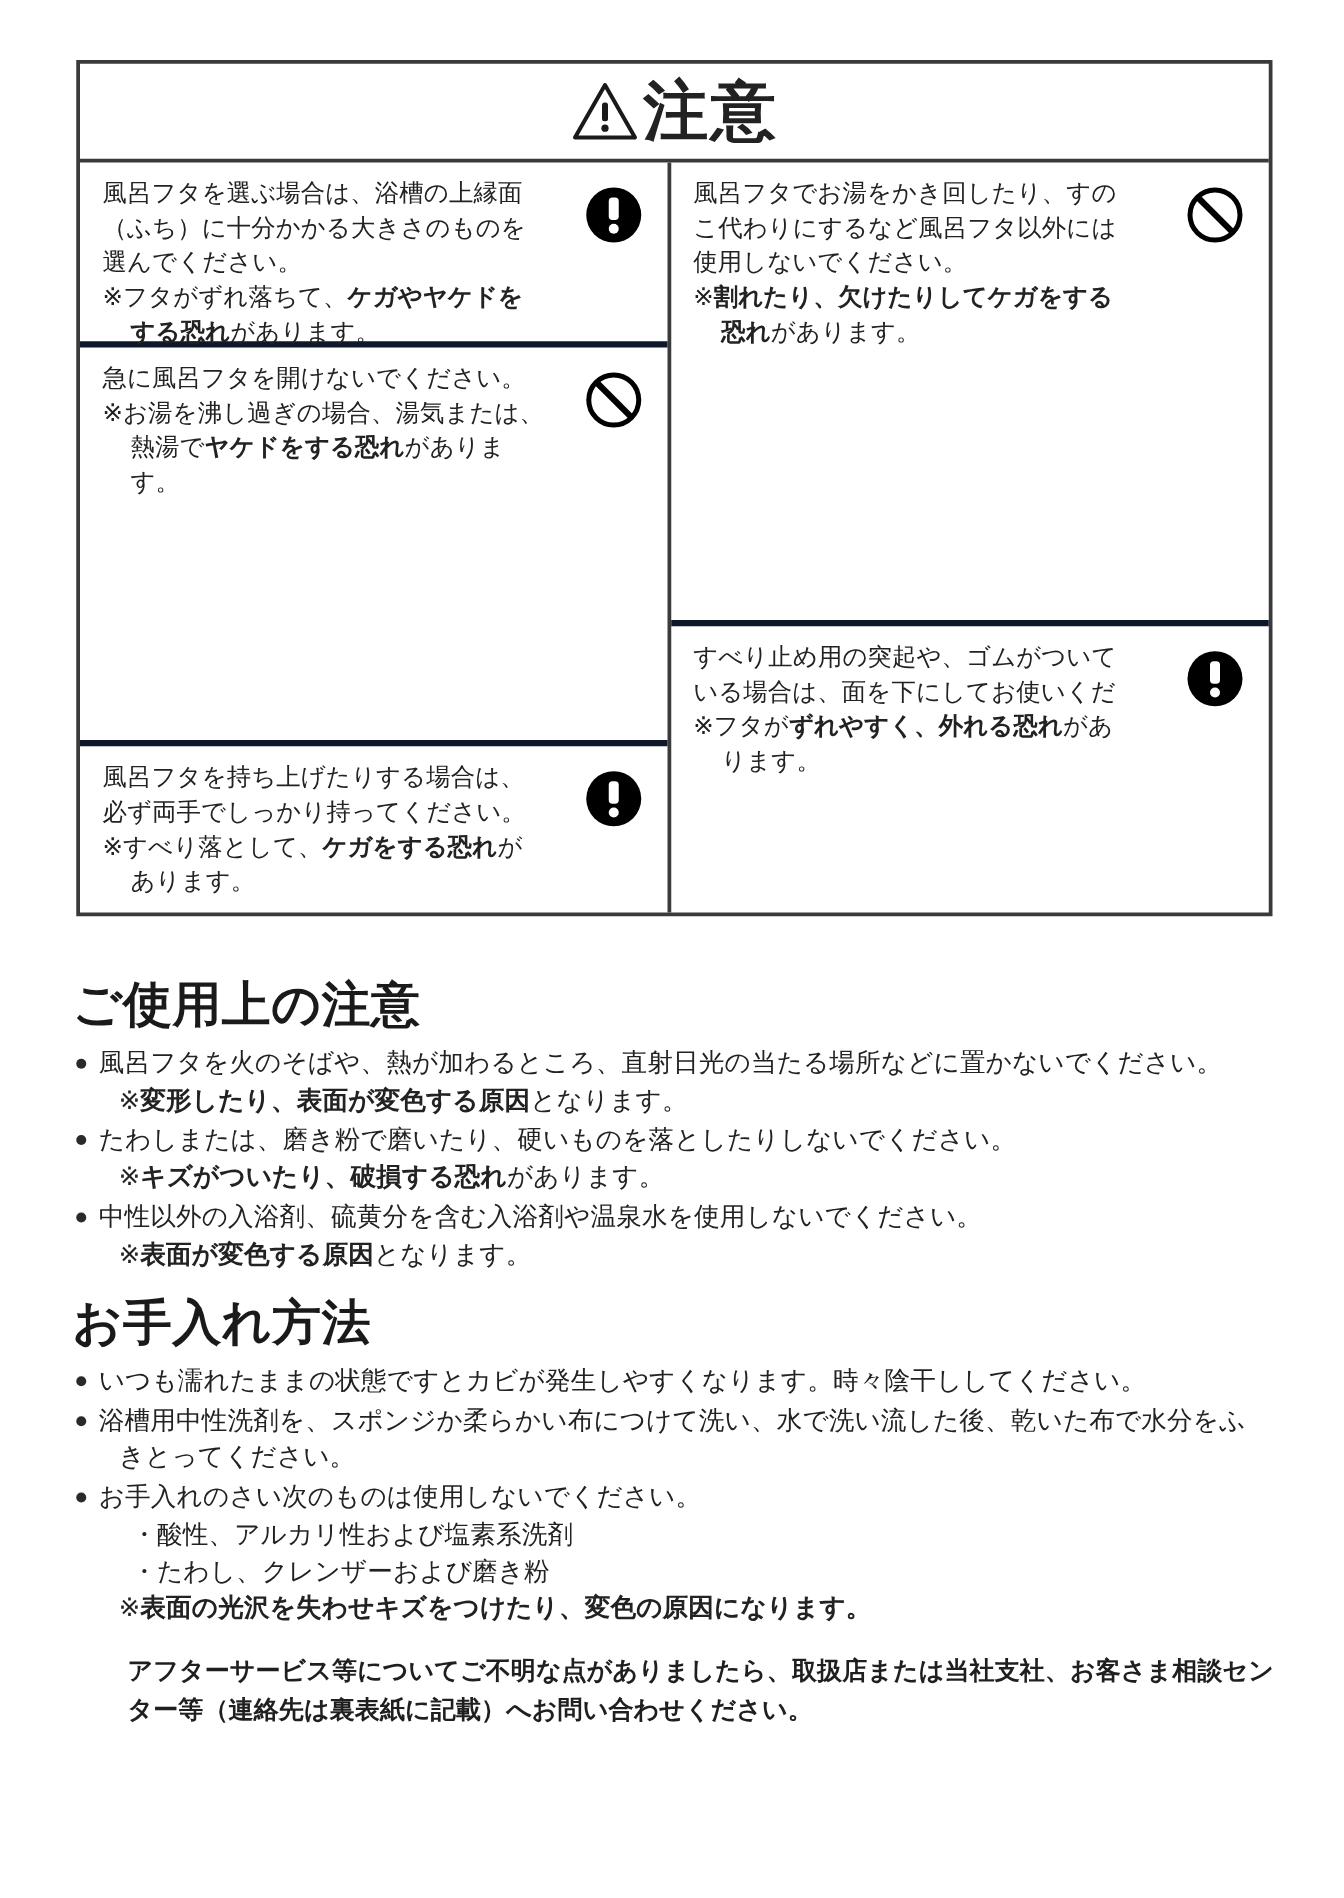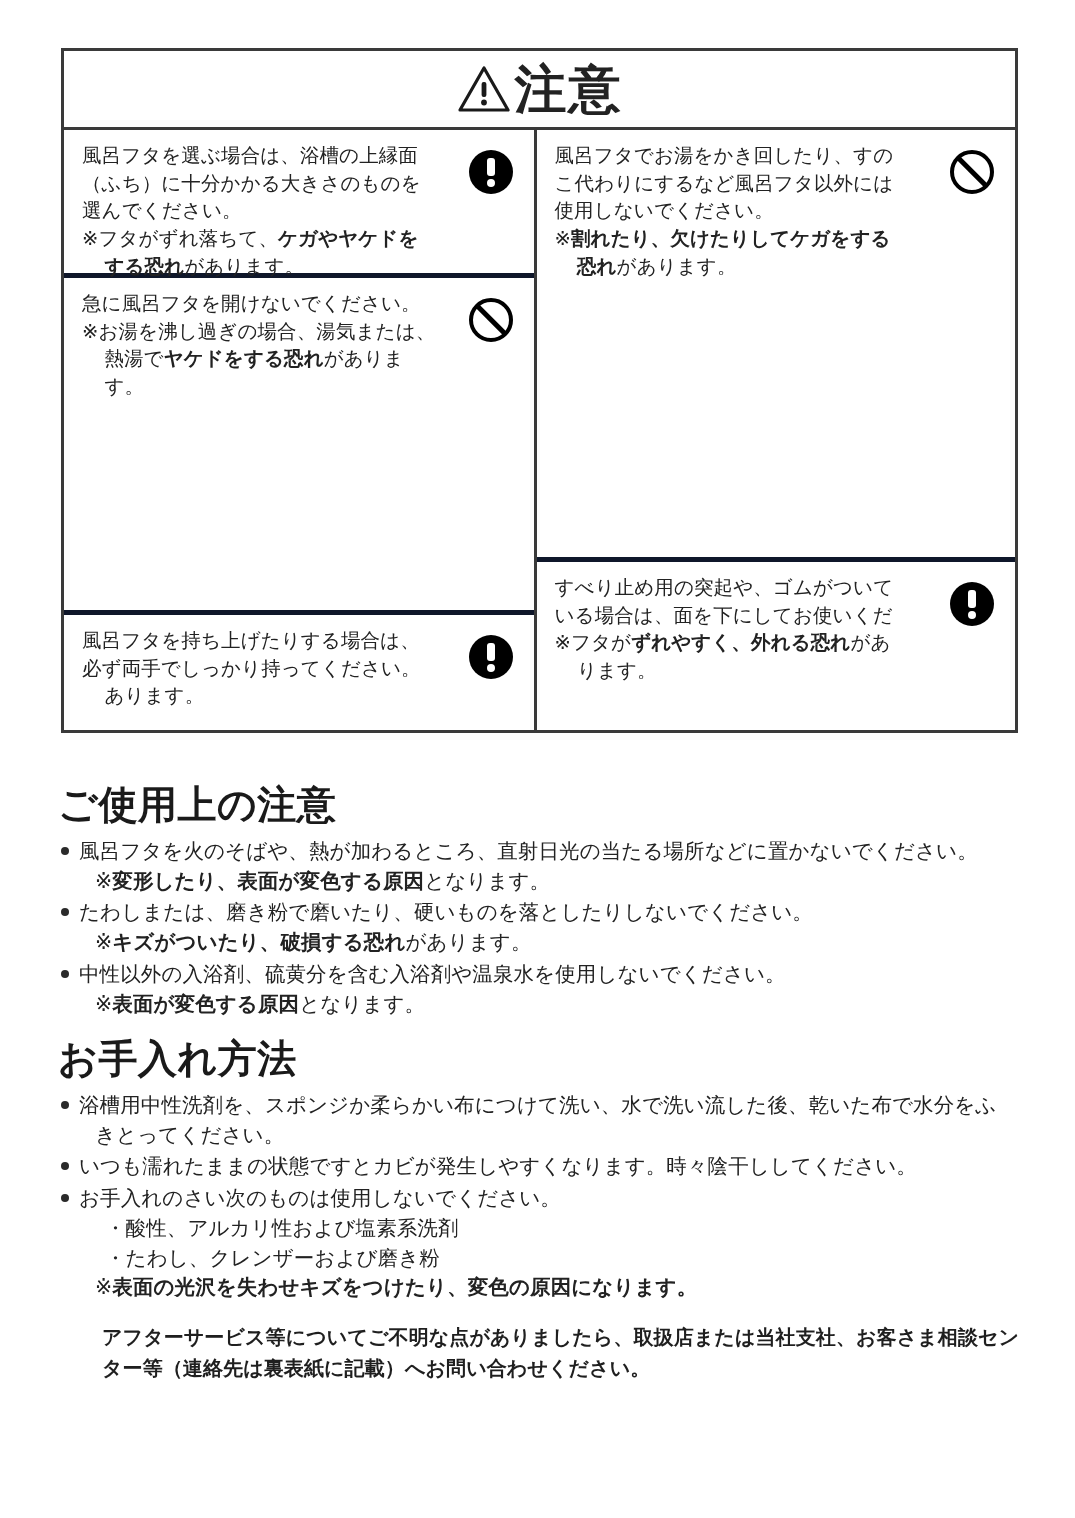--- a/index.html
+++ b/index.html
@@ -124,33 +124,34 @@
           <div class="illus">
             
           </div>
         </div>
 
         <div class="cell" style="flex:1;">
           <div class="cell-inner">
             <div class="cell-text">
               <p>風呂フタを持ち上げたりする場合は、</p>
               <p>必ず両手でしっかり持ってください。</p>
+              <p><span>※すべり落として、</span><b>ケガをする恐れ</b><span>が</span></p>
               <p class="ind">あります。</p>
             </div>
             <div class="icon-slot">
               <div class="ic-excl"></div>
             </div>
           </div>
         </div>
 
       </div>
 
       <div class="col col-right">
 
-        <div class="cell divider-b" style="height:432px;">
+        <div class="cell divider-b" style="height:371px;">
           <div class="cell-inner" style="padding-bottom:0;">
             <div class="cell-text">
               <p>風呂フタでお湯をかき回したり、すの</p>
               <p>こ代わりにするなど風呂フタ以外には</p>
               <p>使用しないでください。</p>
               <p><span>※</span><b>割れたり、欠けたりしてケガをする</b></p>
               <p class="ind"><b>恐れ</b><span>があります。</span></p>
             </div>
             <div class="icon-slot">
               <div class="ic-ban"></div>
@@ -194,25 +195,25 @@
         <div class="ln">中性以外の入浴剤、硫黄分を含む入浴剤や温泉水を使用しないでください。</div>
         <div class="ln sub"><span>※</span><b>表面が変色する原因</b><span>となります。</span></div>
       </li>
     </ul>
   </div>
 
   <div class="sec" style="top:1012px;">
     <h2 class="sec-title">お手入れ方法</h2>
     <ul class="blist">
       <li>
+        <div class="ln">いつも濡れたままの状態ですとカビが発生しやすくなります。時々陰干ししてください。</div>
+      </li>
+      <li>
         <div class="ln">浴槽用中性洗剤を、スポンジか柔らかい布につけて洗い、水で洗い流した後、乾いた布で水分をふ</div>
         <div class="ln sub">きとってください。</div>
-      </li>
-      <li>
-        <div class="ln">いつも濡れたままの状態ですとカビが発生しやすくなります。時々陰干ししてください。</div>
       </li>
       <li>
         <div class="ln">お手入れのさい次のものは使用しないでください。</div>
         <div class="ln sub2">・酸性、アルカリ性および塩素系洗剤</div>
         <div class="ln sub2">・たわし、クレンザーおよび磨き粉</div>
         <div class="ln sub"><span>※</span><b>表面の光沢を失わせキズをつけたり、変色の原因になります。</b></div>
       </li>
     </ul>
   </div>
 

